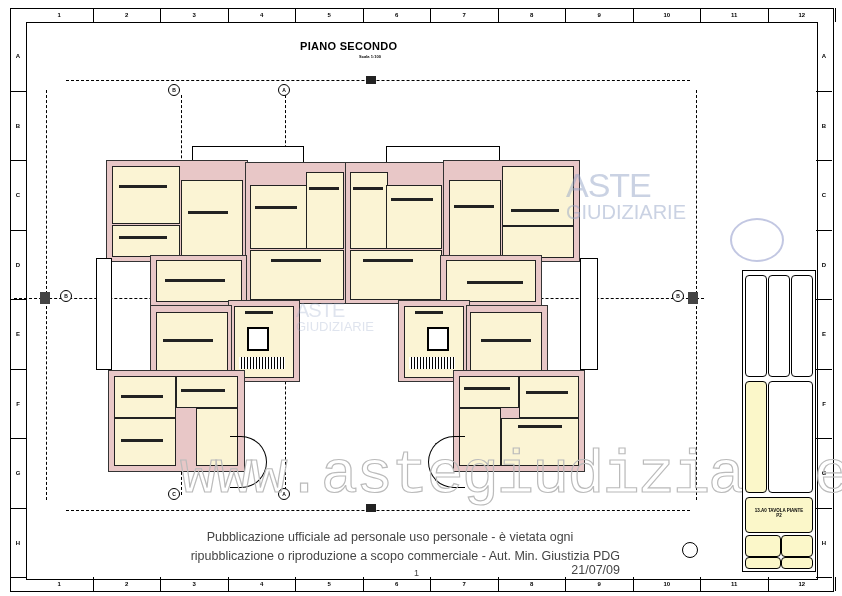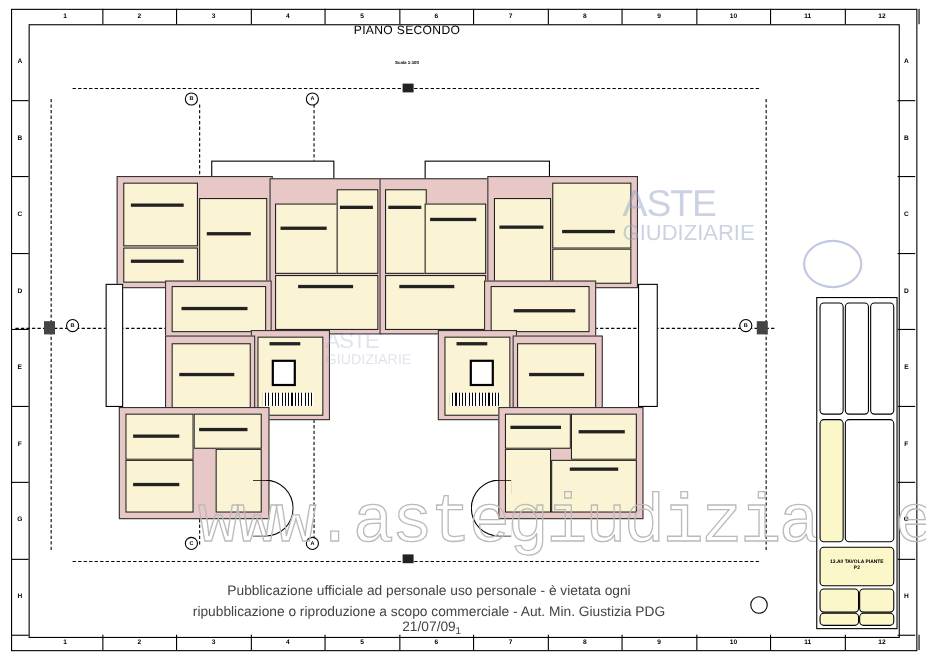--- a/index.html
+++ b/index.html
@@ -4,21 +4,21 @@
 <style>
   html,body{margin:0;padding:0;background:#fff;}
   body{width:842px;height:596px;position:relative;overflow:hidden;font-family:"Liberation Sans",sans-serif;}
   .abs{position:absolute;}
   .frame-outer{left:10px;top:8px;width:822px;height:582px;border:1px solid #000;}
   .frame-inner{left:26px;top:22px;width:790px;height:556px;border:1.5px solid #000;}
   .ruler-h{left:10px;height:14px;display:flex;}
   .ruler-h div{flex:1;border-right:1px solid #000;font-size:6px;font-weight:bold;text-align:center;line-height:14px;}
   .ruler-v{width:16px;display:flex;flex-direction:column;}
   .ruler-v div{flex:1;border-bottom:1px solid #000;font-size:6px;font-weight:bold;display:flex;align-items:center;justify-content:center;}
-  .title{left:300px;top:22px;width:140px;text-align:center;font-weight:400;font-size:11px;letter-spacing:0.3px;}
+  .title{left:300px;top:40px;width:140px;text-align:left;font-weight:700;font-size:11px;letter-spacing:0.3px;}
   .subtitle{left:300px;top:54px;width:140px;text-align:center;font-size:4px;font-weight:bold;}
   .footer{left:160px;width:460px;text-align:center;font-size:12.5px;color:#444;}
   .watermark{left:180px;top:440px;width:500px;text-align:center;font-size:62px;color:rgba(255,255,255,0.0);-webkit-text-stroke:1.2px #bbb;letter-spacing:-2px;font-family:Liberation Mono, monospace;}
   .wm-aste{font-size:34px;color:rgba(150,165,200,0.5);letter-spacing:-1px;}
   .wm-giud{font-size:20px;color:rgba(150,165,200,0.5);}
   .dash-h{height:0;border-top:1px dashed #000;}
   .dash-v{width:0;border-left:1px dashed #000;}
   .room{background:#fbf4d4;border:1px solid #222;position:absolute;}
   .wall{background:#e8c7c7;position:absolute;border:1px solid #333;}
   .lbl{position:absolute;height:3px;background:#222;}
@@ -243,14 +243,14 @@
   </div>
   <div class="cell yellow" style="left:2px;top:264px;width:34px;height:20px;"></div>
   <div class="cell yellow" style="left:38px;top:264px;width:30px;height:20px;"></div>
   <div class="cell yellow" style="left:2px;top:286px;width:34px;height:10px;"></div>
   <div class="cell yellow" style="left:38px;top:286px;width:30px;height:10px;"></div>
 </div>
 
 <div class="abs" style="left:682px;top:542px;width:14px;height:14px;border:1.5px solid #000;border-radius:50%;"></div>
 
 <div class="abs footer" style="top:530px;">Pubblicazione ufficiale ad personale uso personale - è vietata ogni</div>
-<div class="abs footer" style="top:549px;">ripubblicazione o riproduzione a scopo commerciale - Aut. Min. Giustizia PDG 21/07/09</div>
+<div class="abs footer" style="top:549px;text-align:right;">ripubblicazione o riproduzione a scopo commerciale - Aut. Min. Giustizia PDG 21/07/09</div>
 <div class="abs" style="left:414px;top:568px;font-size:9px;color:#444;">1</div>
 
 </body></html>

